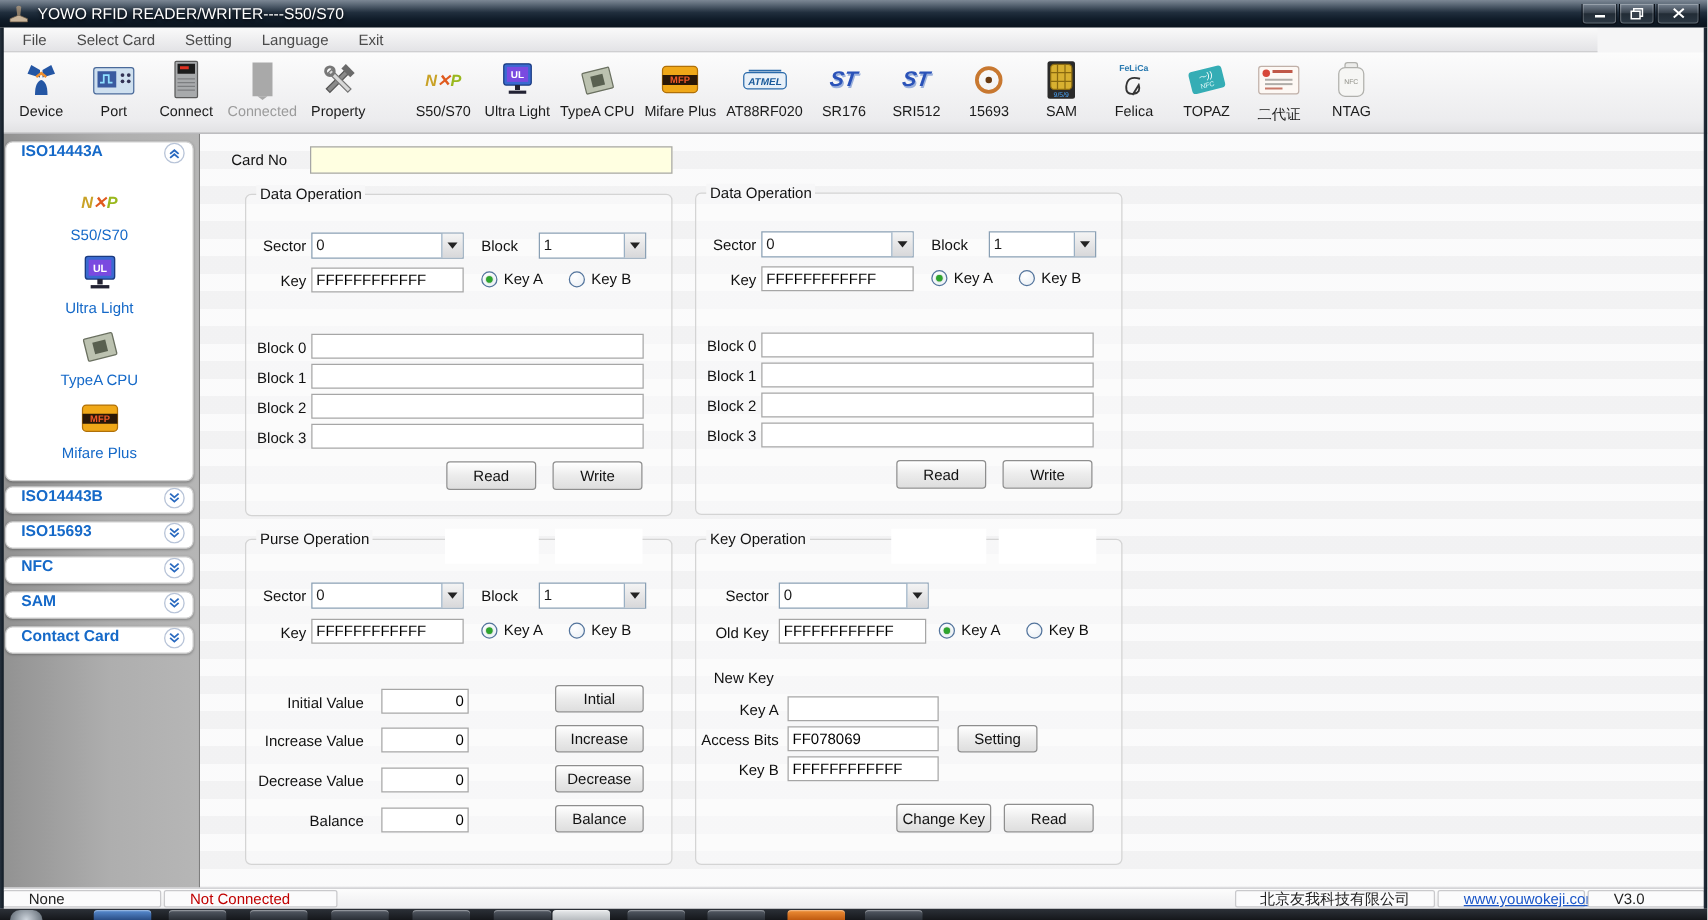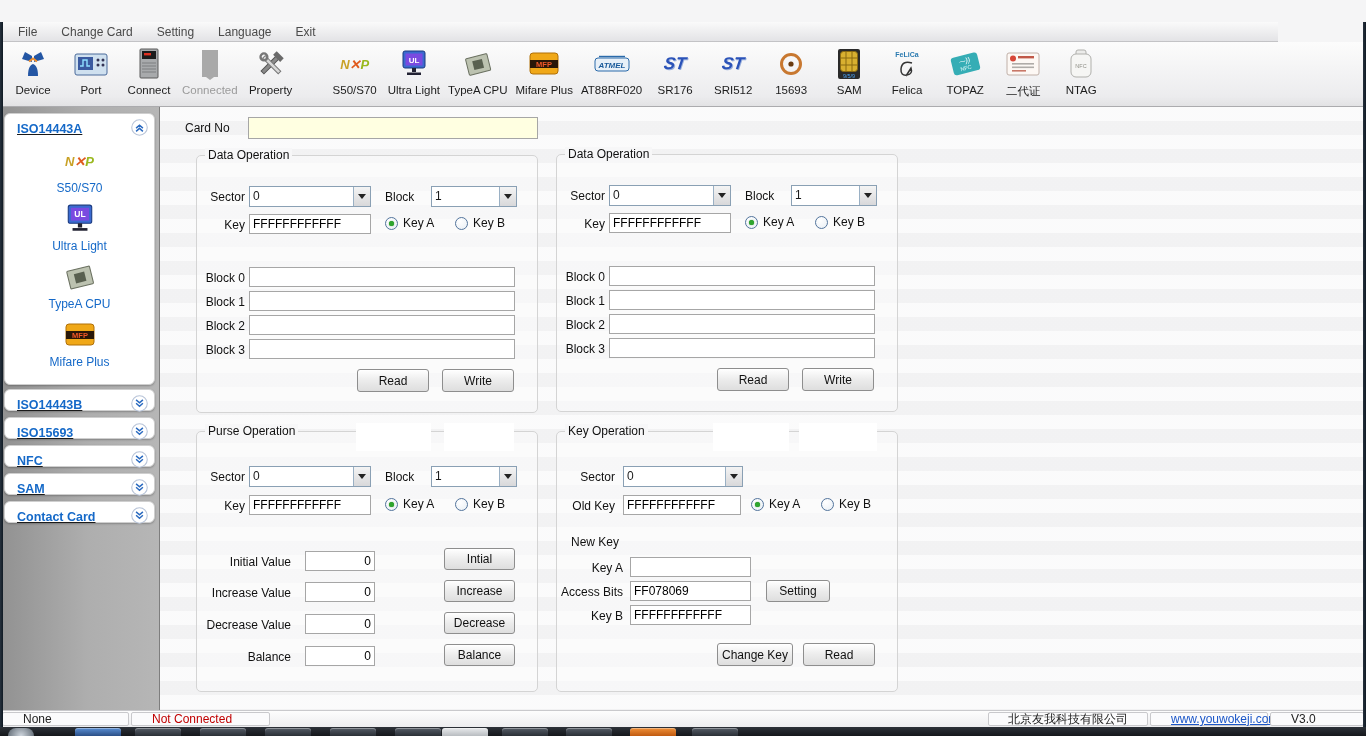--- a/index.html
+++ b/index.html
@@ -43,21 +43,21 @@
   .tool-gap { width:26px; }
   .nxp-word { font-weight:bold; font-style:italic; font-size:13px; letter-spacing:0; }
   .nxp-word .n { color:#c9a227; } .nxp-word .x { color:#e05a1e; } .nxp-word .p { color:#9ab81e; }
   .st-word { font-weight:bold; font-style:italic; font-size:17px; color:#2a52b8; transform:skewX(-8deg); text-shadow:1px 1px 0 #9ab0dc; }
 
   
   .sidebar { position:absolute; left:0; top:107px; width:160px; height:603px;
     background:linear-gradient(90deg,#919191,#aeaeae 55%,#b6b6b6); border-right:1px solid #7e7e7e; z-index:30; }
   .side-panel { position:absolute; left:4px; width:151px; background:#fff; border:1px solid #cfcfcf; border-radius:6px;
     box-shadow:0 1px 2px rgba(0,0,0,.25); }
-  .side-hdr { height:22px; display:flex; align-items:flex-end; padding:0 6px 0 12px; cursor:pointer;text-decoration:underline; }
+  .side-hdr { height:22px; display:flex; align-items:flex-start; padding:0 6px 0 12px; cursor:pointer; }
   .side-hdr .hlabel { font-weight:bold; color:#1569c8; font-size:12.5px; flex:1; }
   .side-items { display:flex; flex-direction:column; align-items:center; padding:8px 0 10px; gap:7px; }
   .side-item { display:flex; flex-direction:column; align-items:center; gap:3px; cursor:pointer; width:100%; }
   .side-item .slabel { color:#1569c8; font-size:12px; }
   .side-item .sico { height:34px; display:flex; align-items:center; justify-content:center; }
 
   
   .main { position:absolute; left:160px; top:107px; width:1203px; height:603px; background:#f6f6f7;
     background-image:repeating-linear-gradient(180deg, rgba(255,255,255,.5) 0 14px, rgba(0,0,0,.015) 14px 28px); }
   .cardno-label { position:absolute; left:25px; top:14px; width:58px; color:#111; }
@@ -106,24 +106,49 @@
     background:radial-gradient(circle at 50% 100%,#cfd6de,#5a646e); }
   .tb-btn.white { background:linear-gradient(180deg,#e8eaec,#b8bcc0); }
   .tb-btn.orange { background:linear-gradient(180deg,#f09038,#c05a10); }
   .tb-btn.blue { background:linear-gradient(180deg,#5a8fd4,#2a4e86); }
 </style>
 </head>
 <body>
 
 <div id="app">
 
+  <div class="titlebar">
+    <svg class="title-icon" viewBox="0 0 18 16">
+      <path d="M2 12 L9 9 L16 12 L16 14.5 L2 14.5 Z" fill="#c8b49a" stroke="#6a5a46" stroke-width=".6"></path>
+      <path d="M7 2.5 Q9 .5 11 2.5 L10.2 9.5 L7.8 9.5 Z" fill="#8a7a66"></path>
+    </svg>
+    <span class="title-text">YOWO RFID READER/WRITER----S50/S70</span>
+    <div class="win-btns">
+      <div class="win-btn">
+        <svg width="10" height="9" viewBox="0 0 10 9">
+            <rect x="1" y="6" width="8" height="2" fill="#fff"></rect>
+          </svg>
+      </div>
+      <div class="win-btn">
+        <svg width="11" height="10" viewBox="0 0 11 10">
+          <rect x="3" y="1" width="7" height="6" fill="none" stroke="#fff" stroke-width="1.2"></rect>
+          <rect x="1" y="3" width="7" height="6" fill="#36404c" stroke="#fff" stroke-width="1.2"></rect>
+        </svg>
+      </div>
+      <div class="win-btn close">
+        <svg width="10" height="9" viewBox="0 0 10 9">
+            <path d="M1 1 L9 8 M9 1 L1 8" stroke="#fff" stroke-width="1.6"></path>
+          </svg>
+      </div>
+    </div>
+  </div>
 
   <div class="menubar">
     <span class="menu-item">File</span>
-    <span class="menu-item">Change Card</span>
+    <span class="menu-item">Select Card</span>
     <span class="menu-item">Setting</span>
     <span class="menu-item">Language</span>
     <span class="menu-item">Exit</span>
   </div>
 
   <div class="toolbar">
     <div class="tool-item">
       <span class="tico">
         <svg width="28" height="28" viewBox="0 0 28 28">
           <polygon points="13,12 3,9 6,2 13,6" fill="#2456a4"></polygon>

